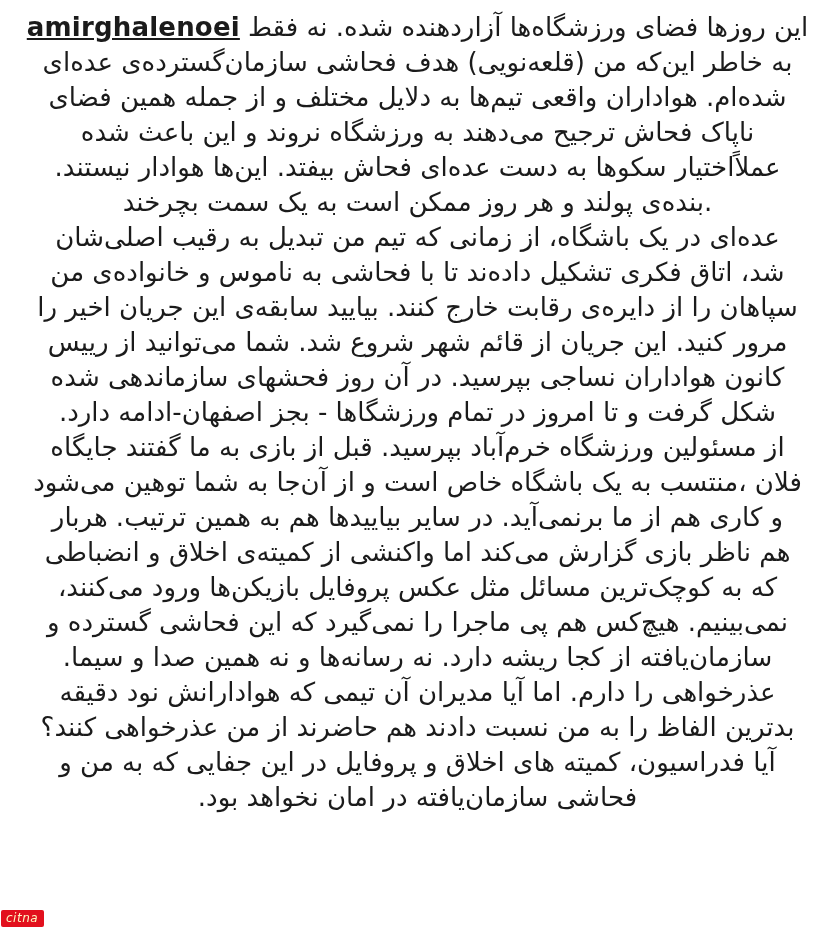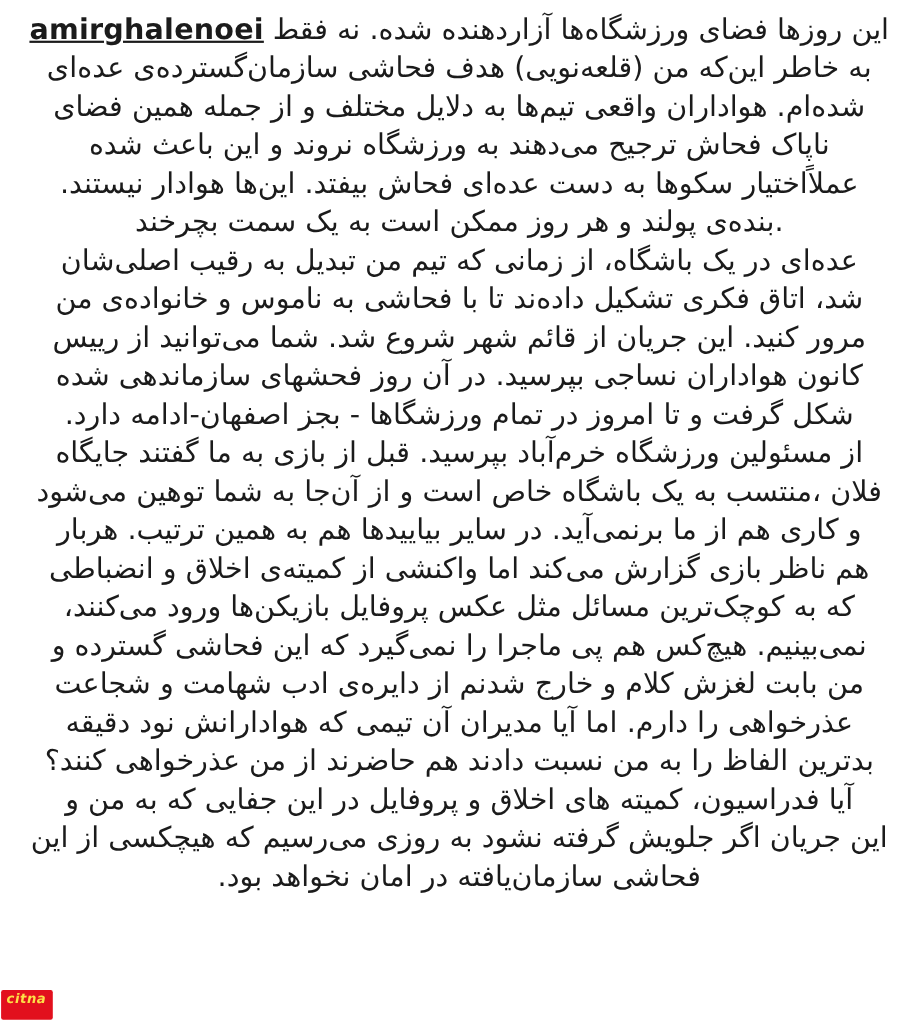--- a/index.html
+++ b/index.html
@@ -29,54 +29,54 @@
     font-weight: bold;
     letter-spacing: 0.2px;
     margin-right: 8px;
     text-decoration: underline;
   }
   .watermark {
     position: absolute;
     left: 1px;
     bottom: 3px;
     background: #e2101d;
-    color: #fde047;
-    font-weight: bold;
+    color: #fef9c3;
+    font-weight: normal;
     font-style: italic;
     font-size: 12px;
     line-height: 14px;
-    padding: 1px 6px 12px 5px;
+    padding: 1px 6px 2px 5px;
     border-radius: 2px;
     letter-spacing: 0.5px;
   }
 </style>
 </head>
 <body>
 
 <div class="post" dir="rtl">
   <div class="line" dir="ltr">
     <span class="username">amirghalenoei</span><span>این روزها فضای ورزشگاه‌ها آزاردهنده شده. نه فقط</span>
   </div>
   <div class="line">به خاطر این‌که من (قلعه‌نویی) هدف فحاشی سازمان‌گسترده‌ی عده‌ای</div>
   <div class="line">شده‌ام. هواداران واقعی تیم‌ها به دلایل مختلف و از جمله همین فضای</div>
   <div class="line">ناپاک فحاش ترجیح می‌دهند به ورزشگاه نروند و این باعث شده</div>
   <div class="line">عملاًاختیار سکوها به دست عده‌ای  فحاش بیفتد. این‌ها هوادار نیستند.</div>
   <div class="line">.بنده‌ی پولند و هر روز ممکن است به یک سمت بچرخند</div>
   <div class="line">عده‌ای در یک باشگاه، از زمانی که تیم من تبدیل به رقیب اصلی‌شان</div>
   <div class="line">شد، اتاق فکری تشکیل داده‌ند تا با فحاشی به ناموس و خانواده‌ی من</div>
+  <div class="line">سپاهان را از دایره‌ی رقابت خارج کنند. بیایید سابقه‌ی این جریان اخیر را</div>
   <div class="line">مرور کنید. این جریان از قائم شهر شروع شد. شما می‌توانید از رییس</div>
   <div class="line">کانون هواداران نساجی بپرسید. در آن روز فحشهای سازماندهی شده</div>
   <div class="line">شکل گرفت و تا امروز در تمام ورزشگاها - بجز اصفهان-ادامه دارد.</div>
   <div class="line">از مسئولین ورزشگاه خرم‌آباد بپرسید. قبل از بازی به ما گفتند جایگاه</div>
   <div class="line">فلان ،منتسب به یک باشگاه خاص است و از آن‌جا به شما توهین می‌شود</div>
   <div class="line">و کاری هم از ما برنمی‌آید. در سایر بیایید‌ها هم به همین ترتیب. هربار</div>
   <div class="line">هم ناظر بازی گزارش می‌کند اما واکنشی از کمیته‌ی اخلاق و انضباطی</div>
   <div class="line">که به کوچک‌ترین مسائل مثل عکس پروفایل بازیکن‌ها ورود می‌کنند،</div>
   <div class="line">نمی‌بینیم. هیچ‌کس هم پی ماجرا را نمی‌گیرد که این فحاشی گسترده و</div>
-  <div class="line">من بابت لغزش کلام و خارج شدنم از دایره‌ی ادب شهامت و شجاعت</div>
+  <div class="line">سازمان‌یافته از کجا ریشه دارد. نه رسانه‌ها و نه همین صدا و سیما.</div>
   <div class="line">عذرخواهی را دارم. اما آیا مدیران آن تیمی که هوادارانش نود دقیقه</div>
   <div class="line">بدترین الفاظ را به من نسبت دادند هم حاضرند از من عذرخواهی کنند؟</div>
   <div class="line">آیا فدراسیون، کمیته های اخلاق و پروفایل در این جفایی که به من و</div>
-  <div class="line">این جریان اگر جلویش گرفته نشود به روزی می‌رسیم که هیچکسی از این</div>
   <div class="line">فحاشی سازمان‌یافته در امان نخواهد بود.</div>
 </div>
 
 <div class="watermark">citna</div>
 
 </body></html>

